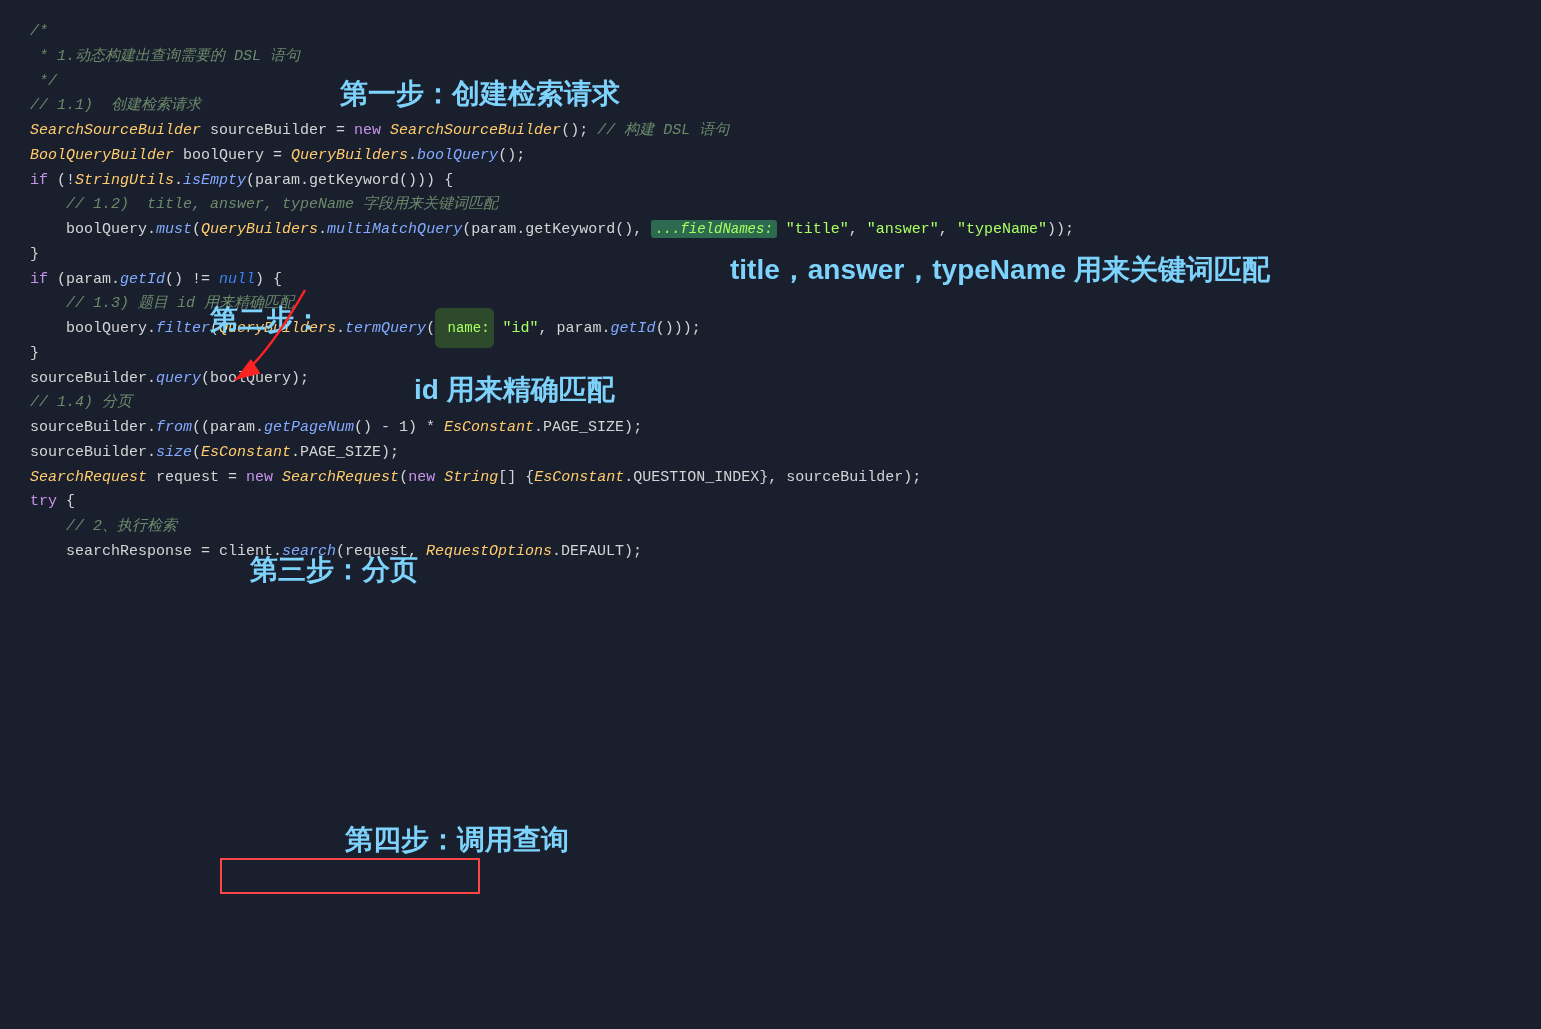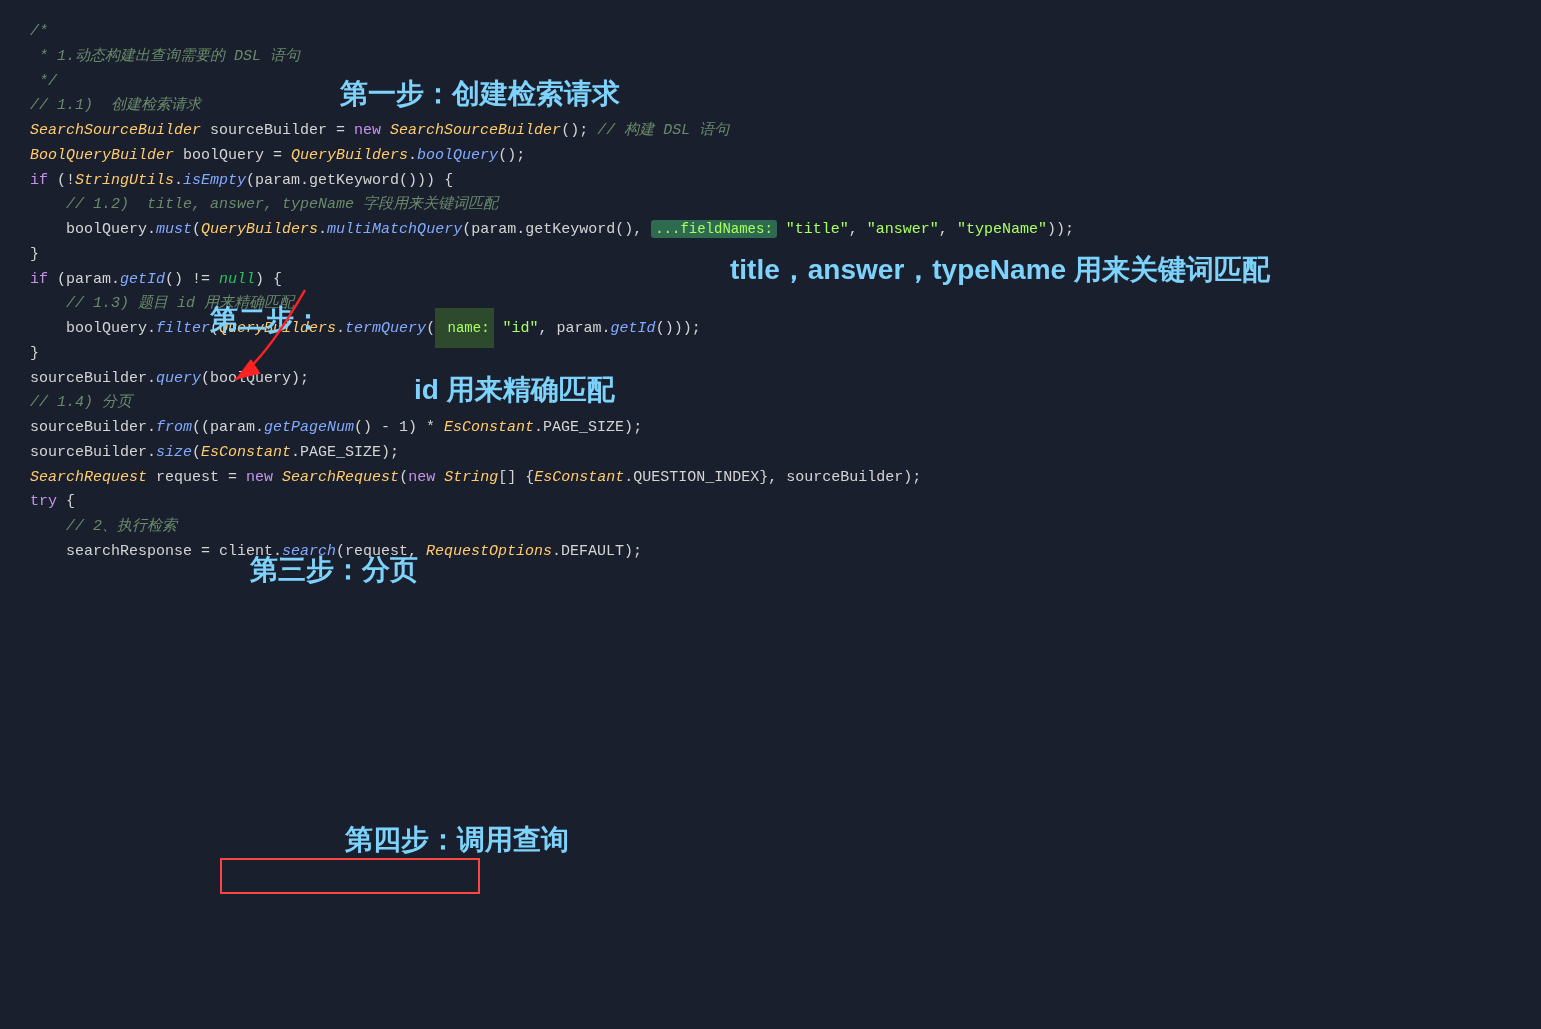--- a/index.html
+++ b/index.html
@@ -23,40 +23,41 @@
       display: block;
       line-height: 1.65;
       font-size: 15px;
     }
     .comment { color: #6a8a6a; font-style: italic; }
     .keyword-if { color: #c792ea; }
     .string { color: #a8ff60; }
     .method { color: #82aaff; font-style: italic; }
     .class-name { color: #ffcb6b; font-style: italic; }
     .new-kw { color: #c792ea; }
-    .null-kw { color: #22c55e; font-style: italic; margin-top: 27px; }
+    .null-kw { color: #3b82f6; font-style: italic; margin-top: 27px; }
     .annotation-red {
       color: #7dd3fc;
       font-family: 'Microsoft YaHei', SimHei, Arial, sans-serif;
       font-size: 28px;
       font-weight: bold;
       position: absolute;
     }
     .highlight-box {
       background-color: #2d6a4f;
       color: #a8ff60;
       padding: 1px 4px;
       border-radius: 3px;
       font-size: 14px;
+      font-style: italic;
     }
     .highlight-box-dark {
       background-color: #2d4a2d;
       color: #a8ff60;
       padding: 12px 4px;
-      border-radius: 0;
+      border-radius: 6px;
       font-size: 14px;
     }
     .step1-label {
       position: absolute;
       top: 62px;
       left: 330px;
     }
     .step2-label {
       position: absolute;
       top: 288px;

